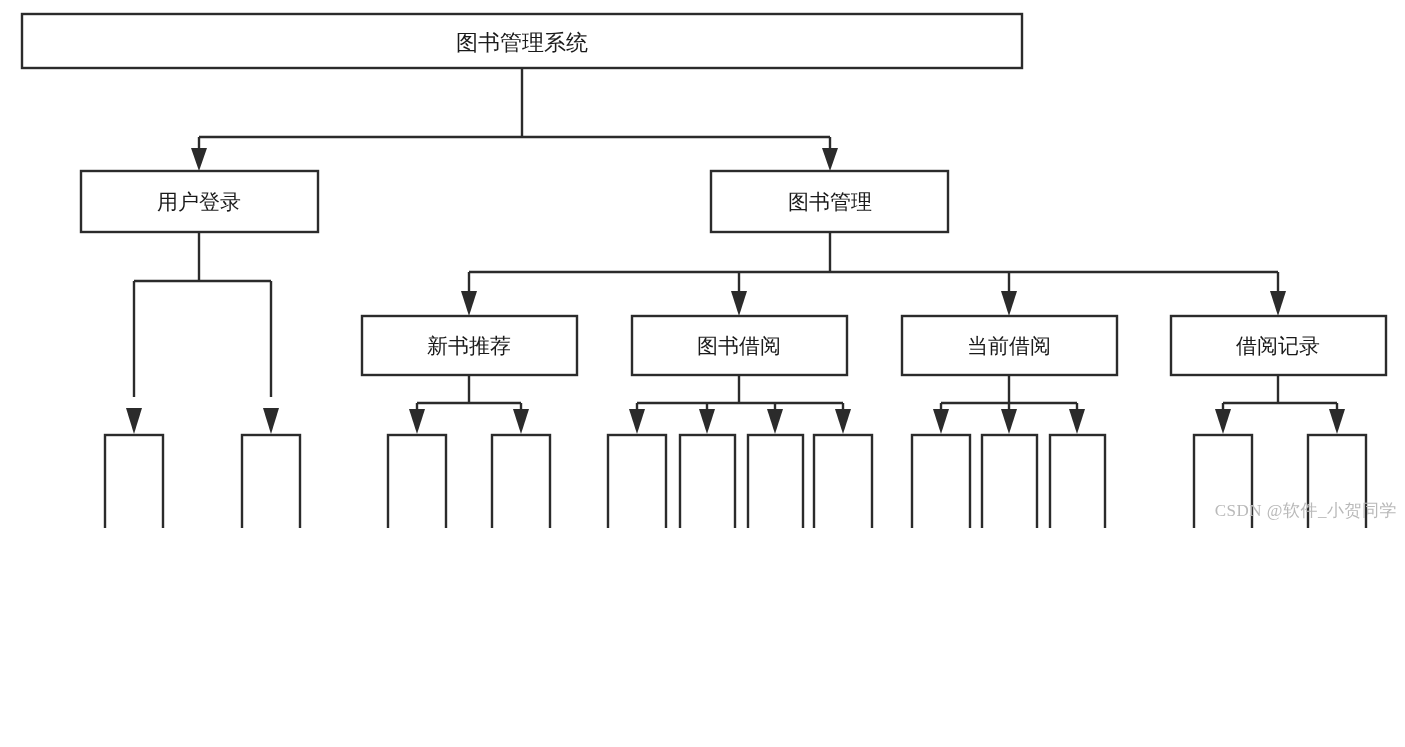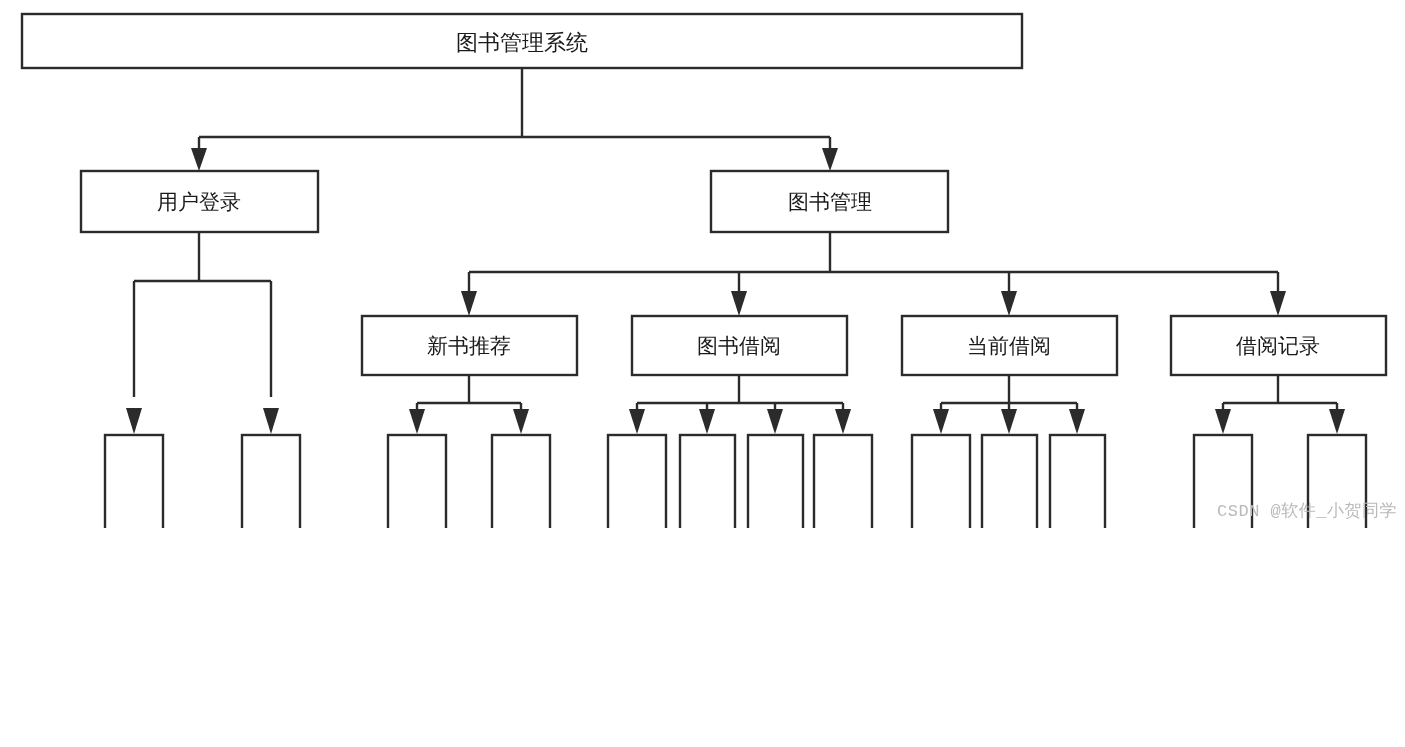--- a/index.html
+++ b/index.html
@@ -64,21 +64,21 @@
     line-height: 1.18;
     letter-spacing: 2px;
     color: #1a1a1a;
     white-space: nowrap;
     text-align: center;
   }
   .watermark {
     position: absolute;
     right: 8px;
     bottom: 6px;
-    font-family: Liberation Mono, monospace;
+    font-family: Liberation Serif, serif;
     font-size: 17px;
     color: #b9b9b9;
     letter-spacing: 0.5px;
     white-space: nowrap;
   }
 </style>
 </head>
 <body>
 
 <div id="diagram-root">

